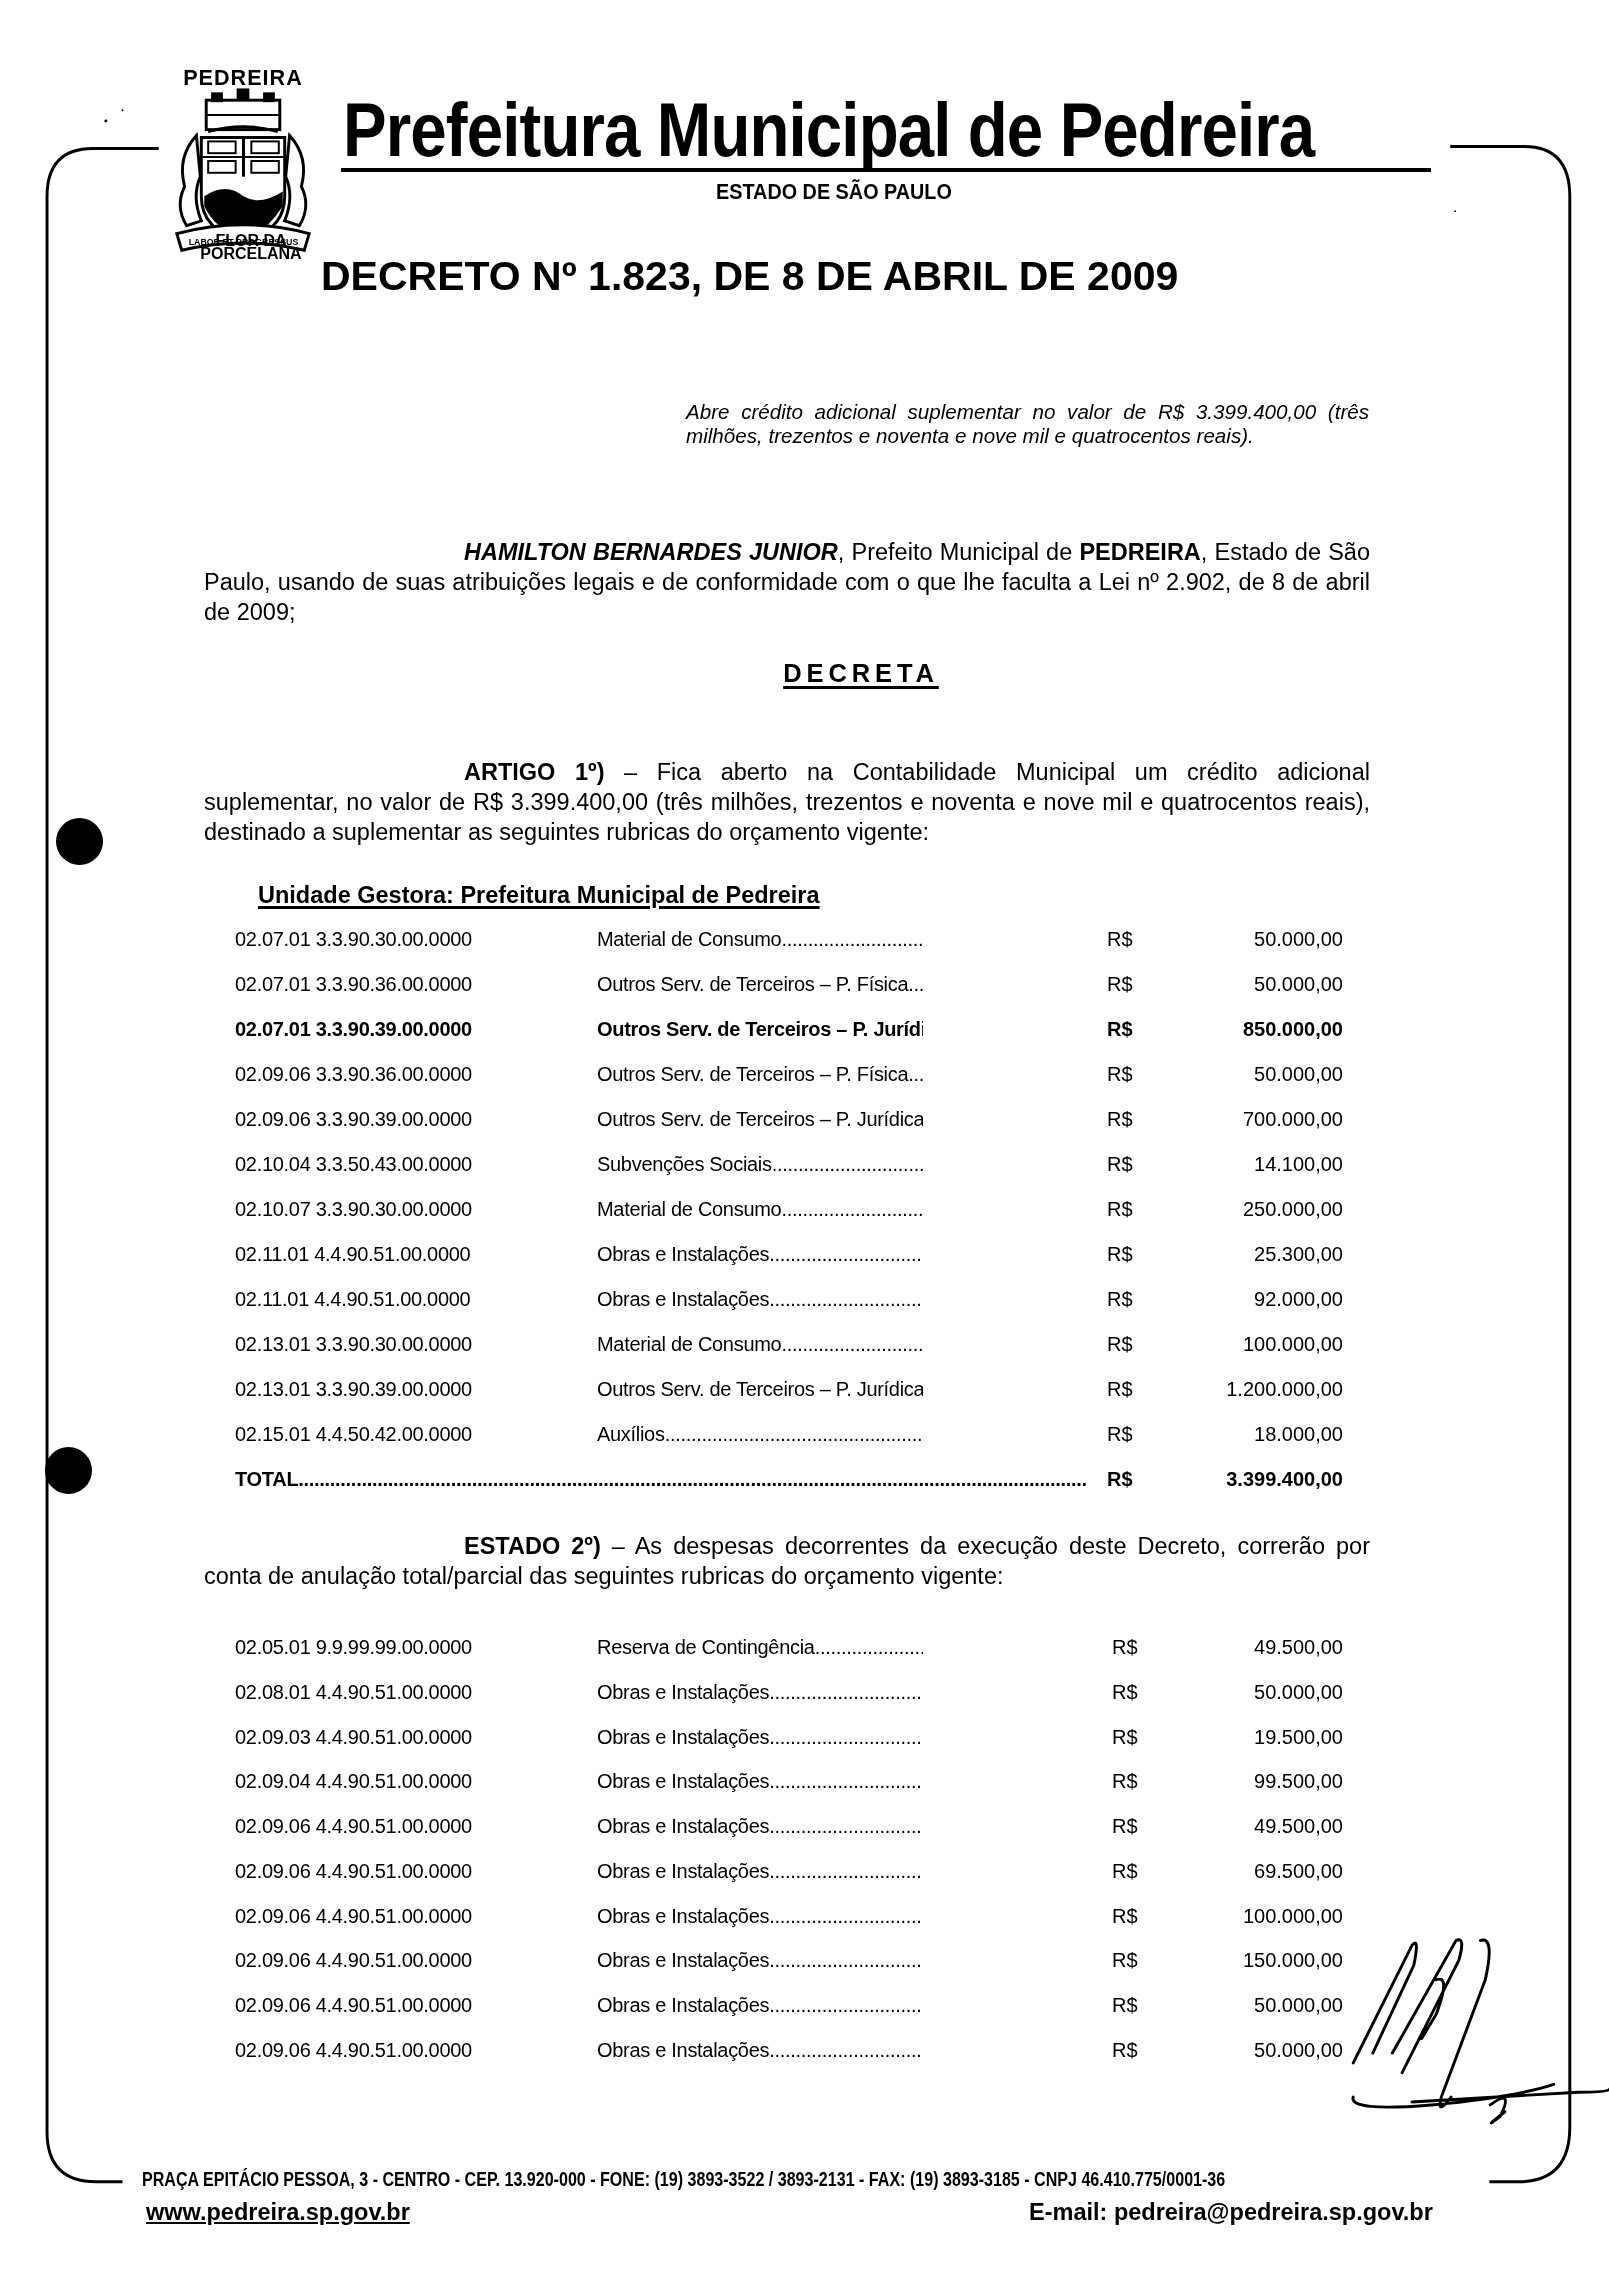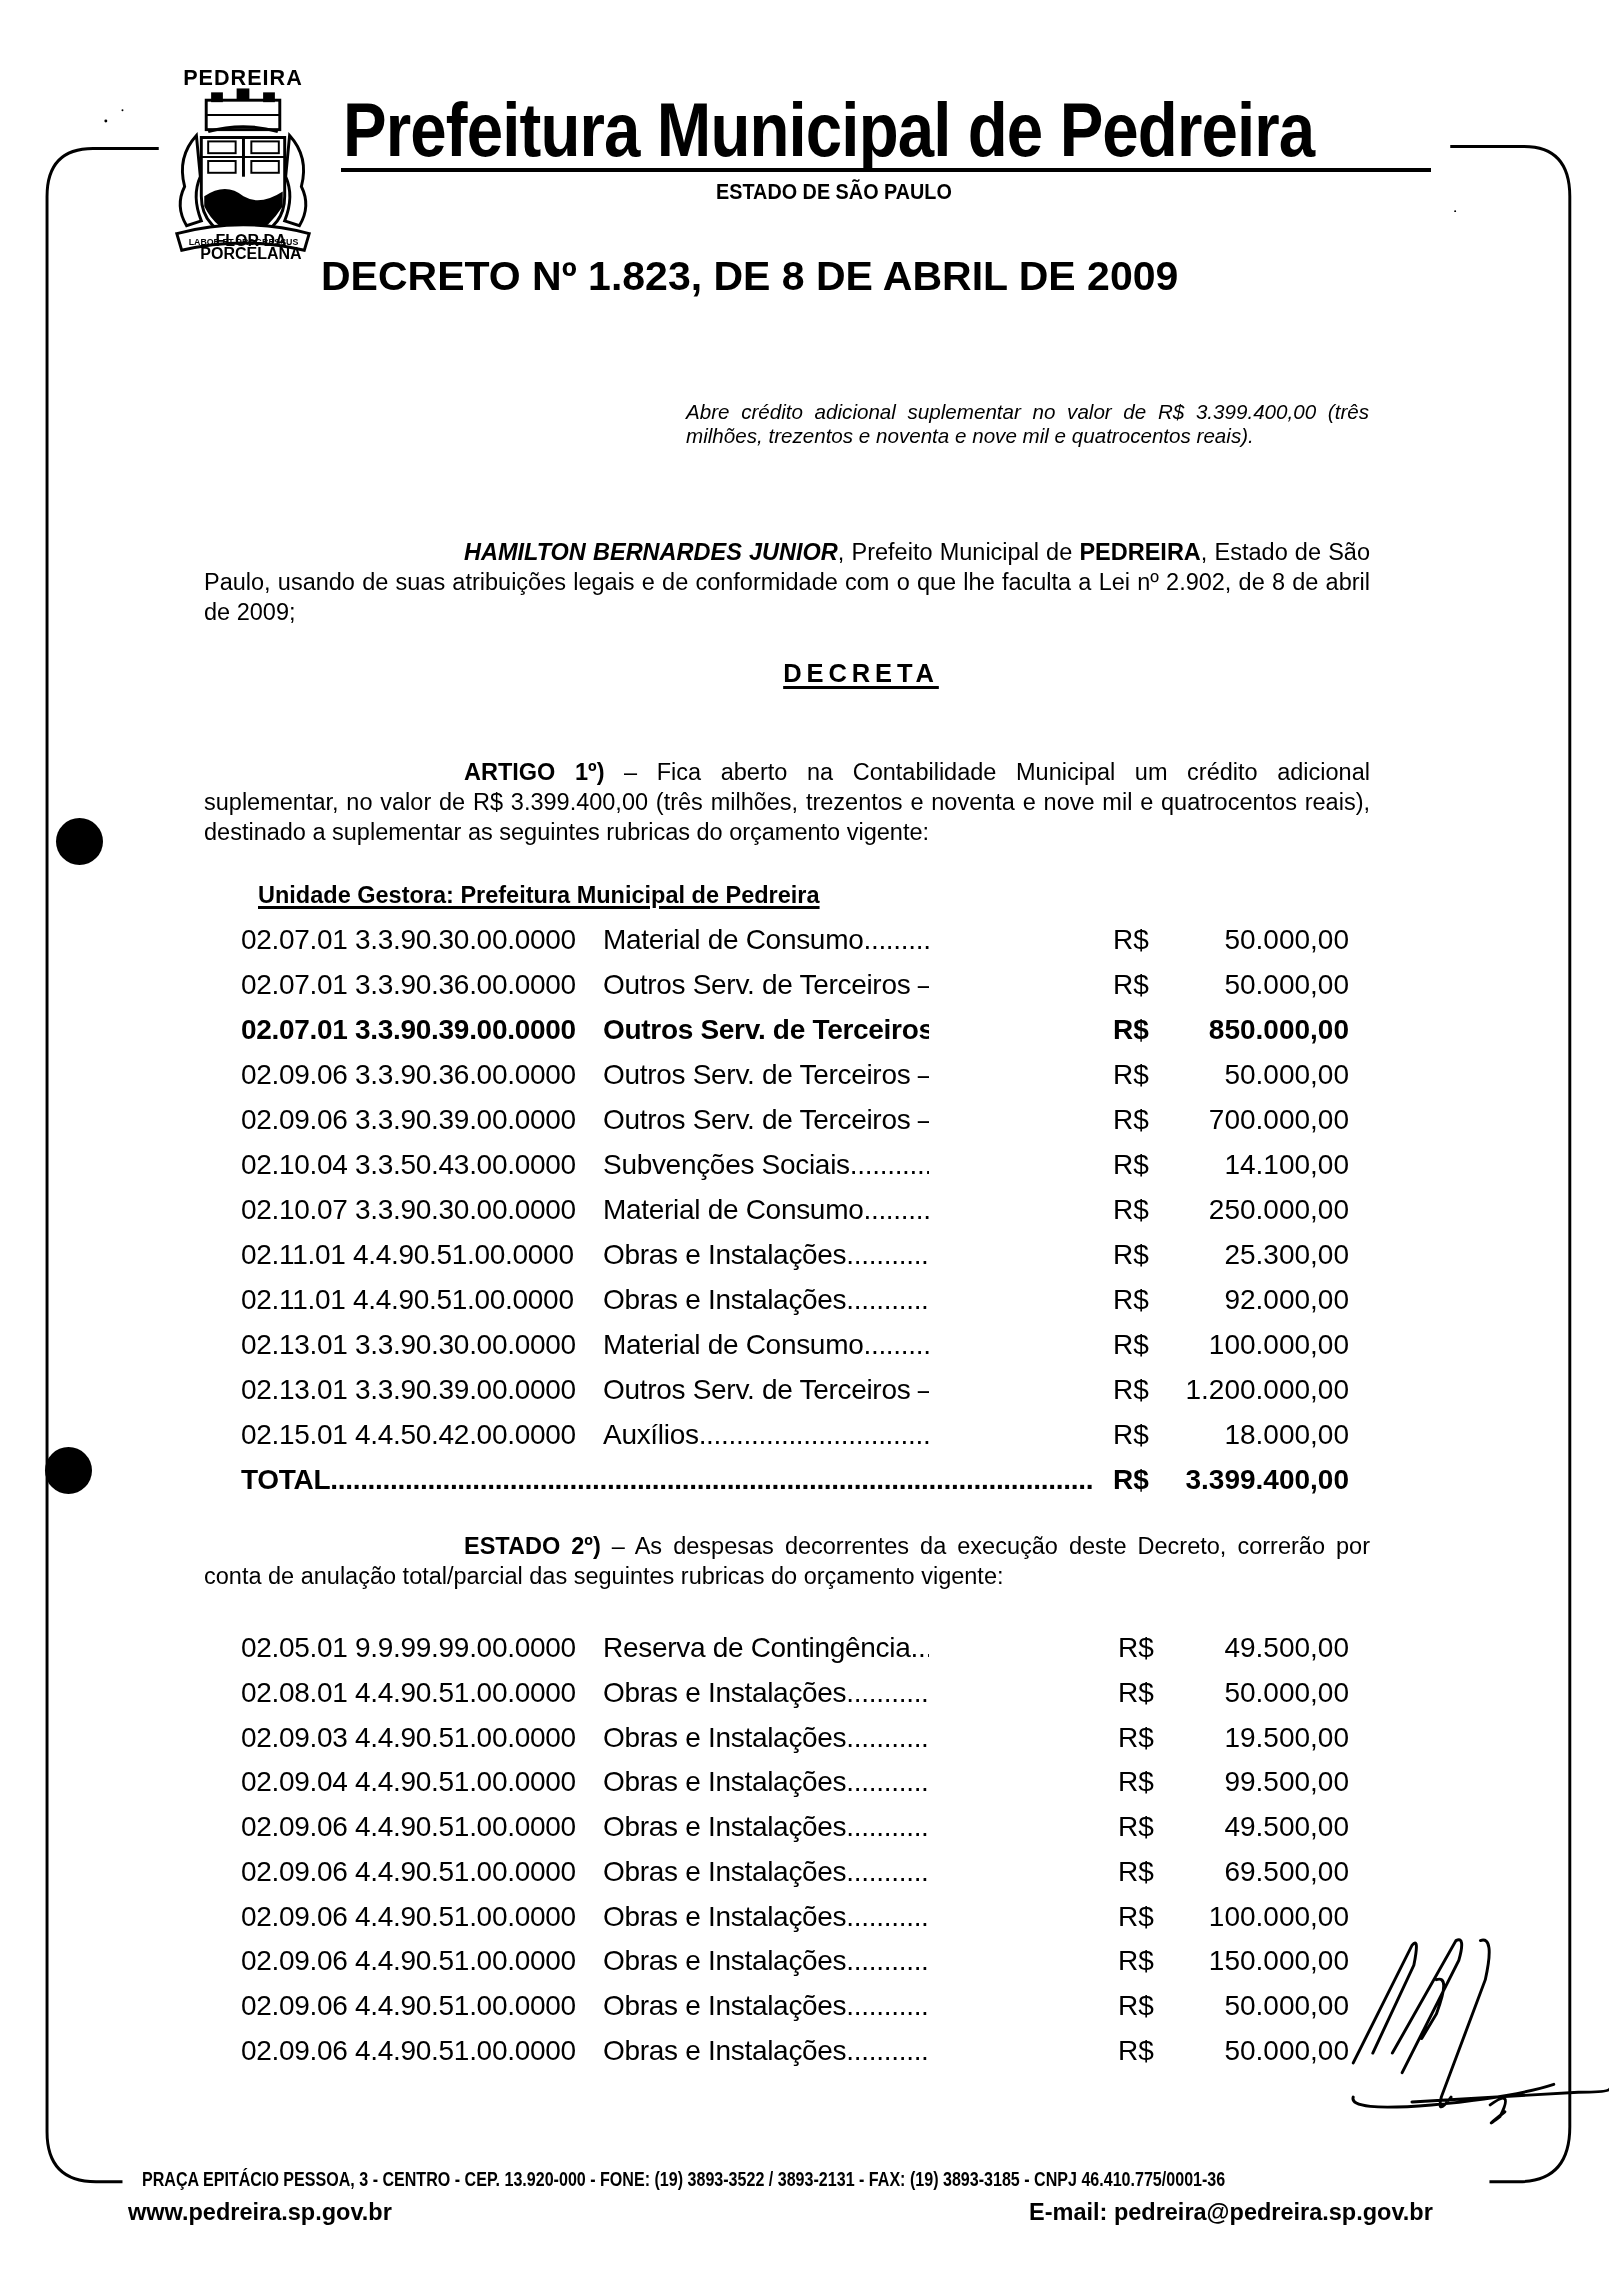--- a/index.html
+++ b/index.html
@@ -13,30 +13,30 @@
   .title-rule { left: 341px; top: 168px; width: 1090px; height: 3.9px; background: #000; }
   .state { left: 0; width: 1609px; top: 179px; text-align: center; font-weight: bold; font-size: 22.5px; }
   .state span { display:inline-block; transform: scaleX(0.88); margin-left: 59px; }
   .decree { left: 321px; top: 253px; font-weight: bold; font-size: 41px; white-space: nowrap; }
   .ementa { left: 686px; top: 400px; width: 683px; font-style: italic; font-size: 20.6px; line-height: 23.5px; text-align: justify; text-align-last: left; }
   .para { left: 204px; width: 1166px; font-size: 23.5px; line-height: 30px; text-align: justify; }
   .para .indent { display:inline-block; width: 260px; }
   .decreta { left: 0; width: 1609px; text-align:center; top: 659px; font-weight: bold; font-size: 25.5px; letter-spacing: 4.9px; text-decoration: underline; text-decoration-thickness: 2.9px; text-underline-offset: 3.9px; }
   .decreta span { margin-left: 113px; }
   .unit { left: 258px; top: 882px; font-weight: bold; font-size: 23.5px; text-decoration: underline; text-decoration-thickness: 2.9px; text-underline-offset: 2.9px; }
-  .row { position:absolute; left: 241px; width: 1108px; height: 31px; font-size: 28px; line-height: 31px; }
+  .row { position:absolute; left: 235px; width: 1108px; height: 31px; font-size: 20px; line-height: 31px; }
   .row .code { position:absolute; left:0; top:0; white-space:nowrap; letter-spacing:-0.3px; }
   .row .desc { position:absolute; left:362px; top:0; width:326px; white-space:nowrap; overflow:hidden; letter-spacing:-0.3px; }
   .row .cur { position:absolute; left:872px; top:0; }
   .row .amt { position:absolute; right:0; top:0; text-align:right; width:196px; }
   .row.total { font-weight: bold; }
   .row.total .desc { left: 0; width: 853px; }
   .t2 .cur { left: 877px; }
   .footer1 { left: 142px; top: 2168px; font-weight: bold; font-size: 19.6px; white-space: nowrap; transform: scaleX(0.82); transform-origin: left top; }
-  .footer2 { left: 128px; top: 2199px; font-weight: bold; font-size: 23.5px; }
+  .footer2 { left: 146px; top: 2199px; font-weight: bold; font-size: 23.5px; text-decoration: underline; }
   .footer3 { left: 1029px; top: 2199px; font-weight: bold; font-size: 23.5px; }
   .punch { width: 47px; height: 47px; border-radius: 50%; background: #000; }
 </style>
 </head>
 <body>
 
 <svg id="frame" width="1609" height="2288" viewBox="0 0 1642 2334">
 
   <path d="M162,151 L95,151 Q48,151 48,200 L48,2175 Q48,2226 98,2226 L125,2226" fill="none" stroke="#000" stroke-width="3"></path>
 

